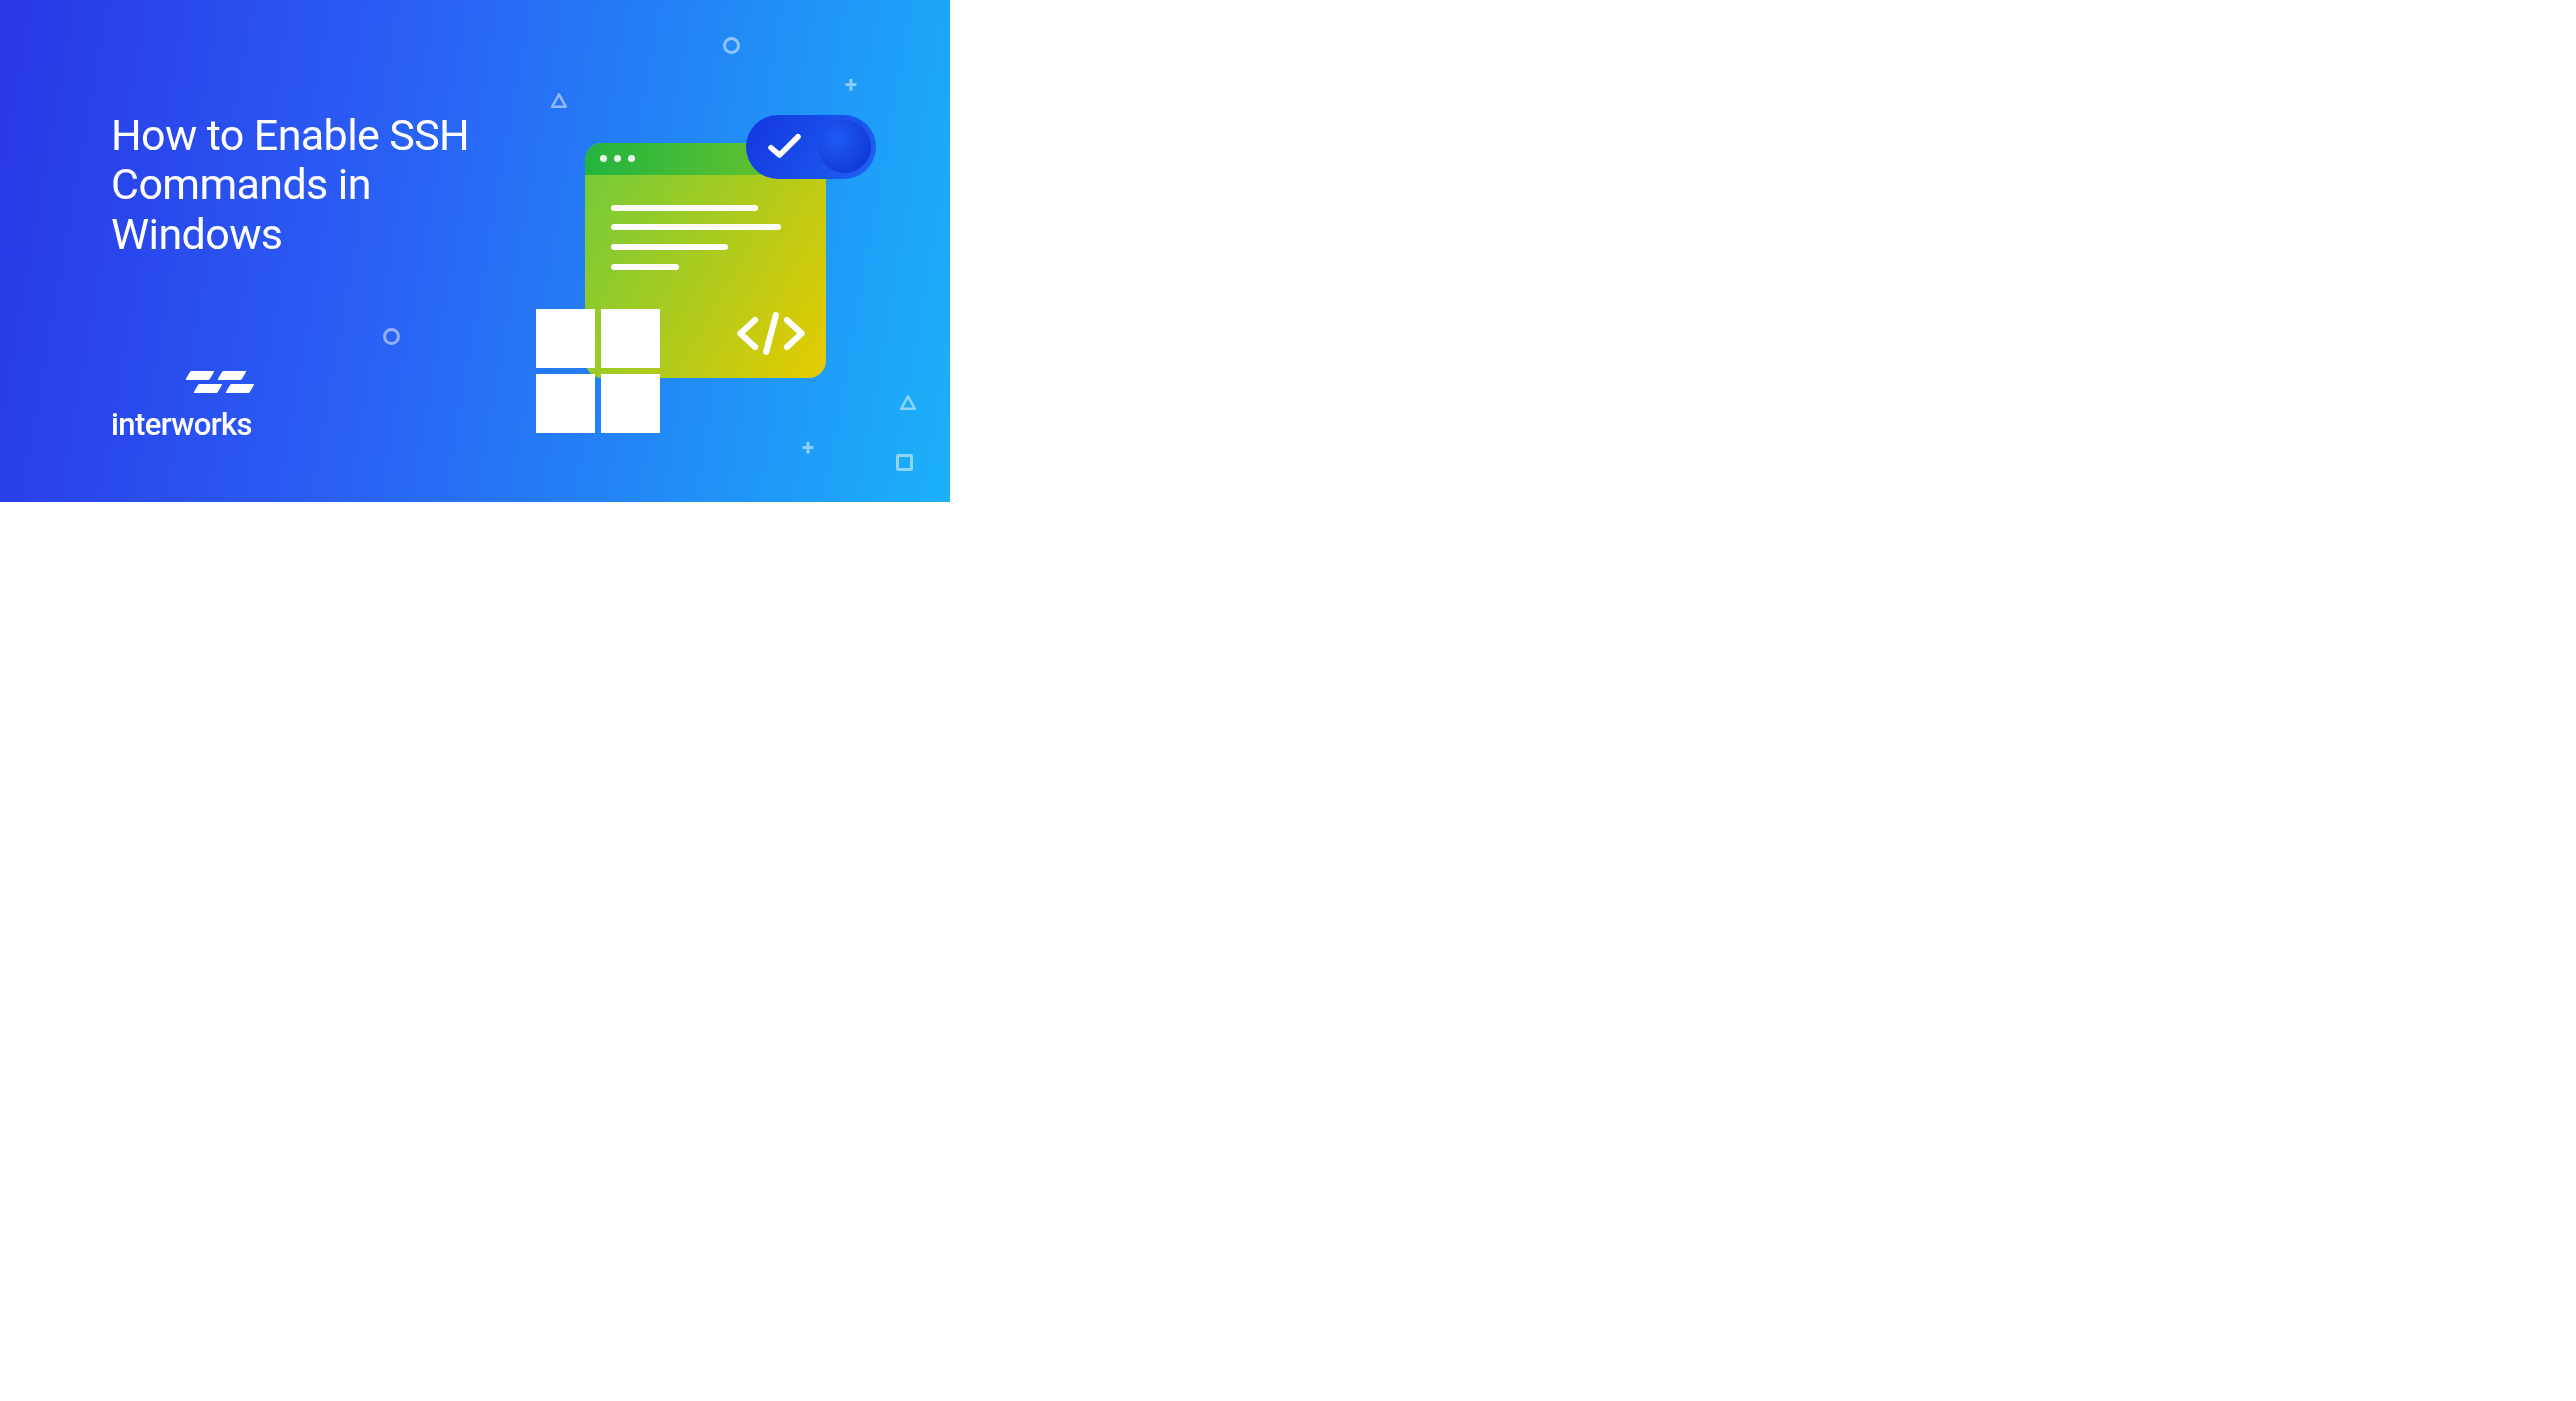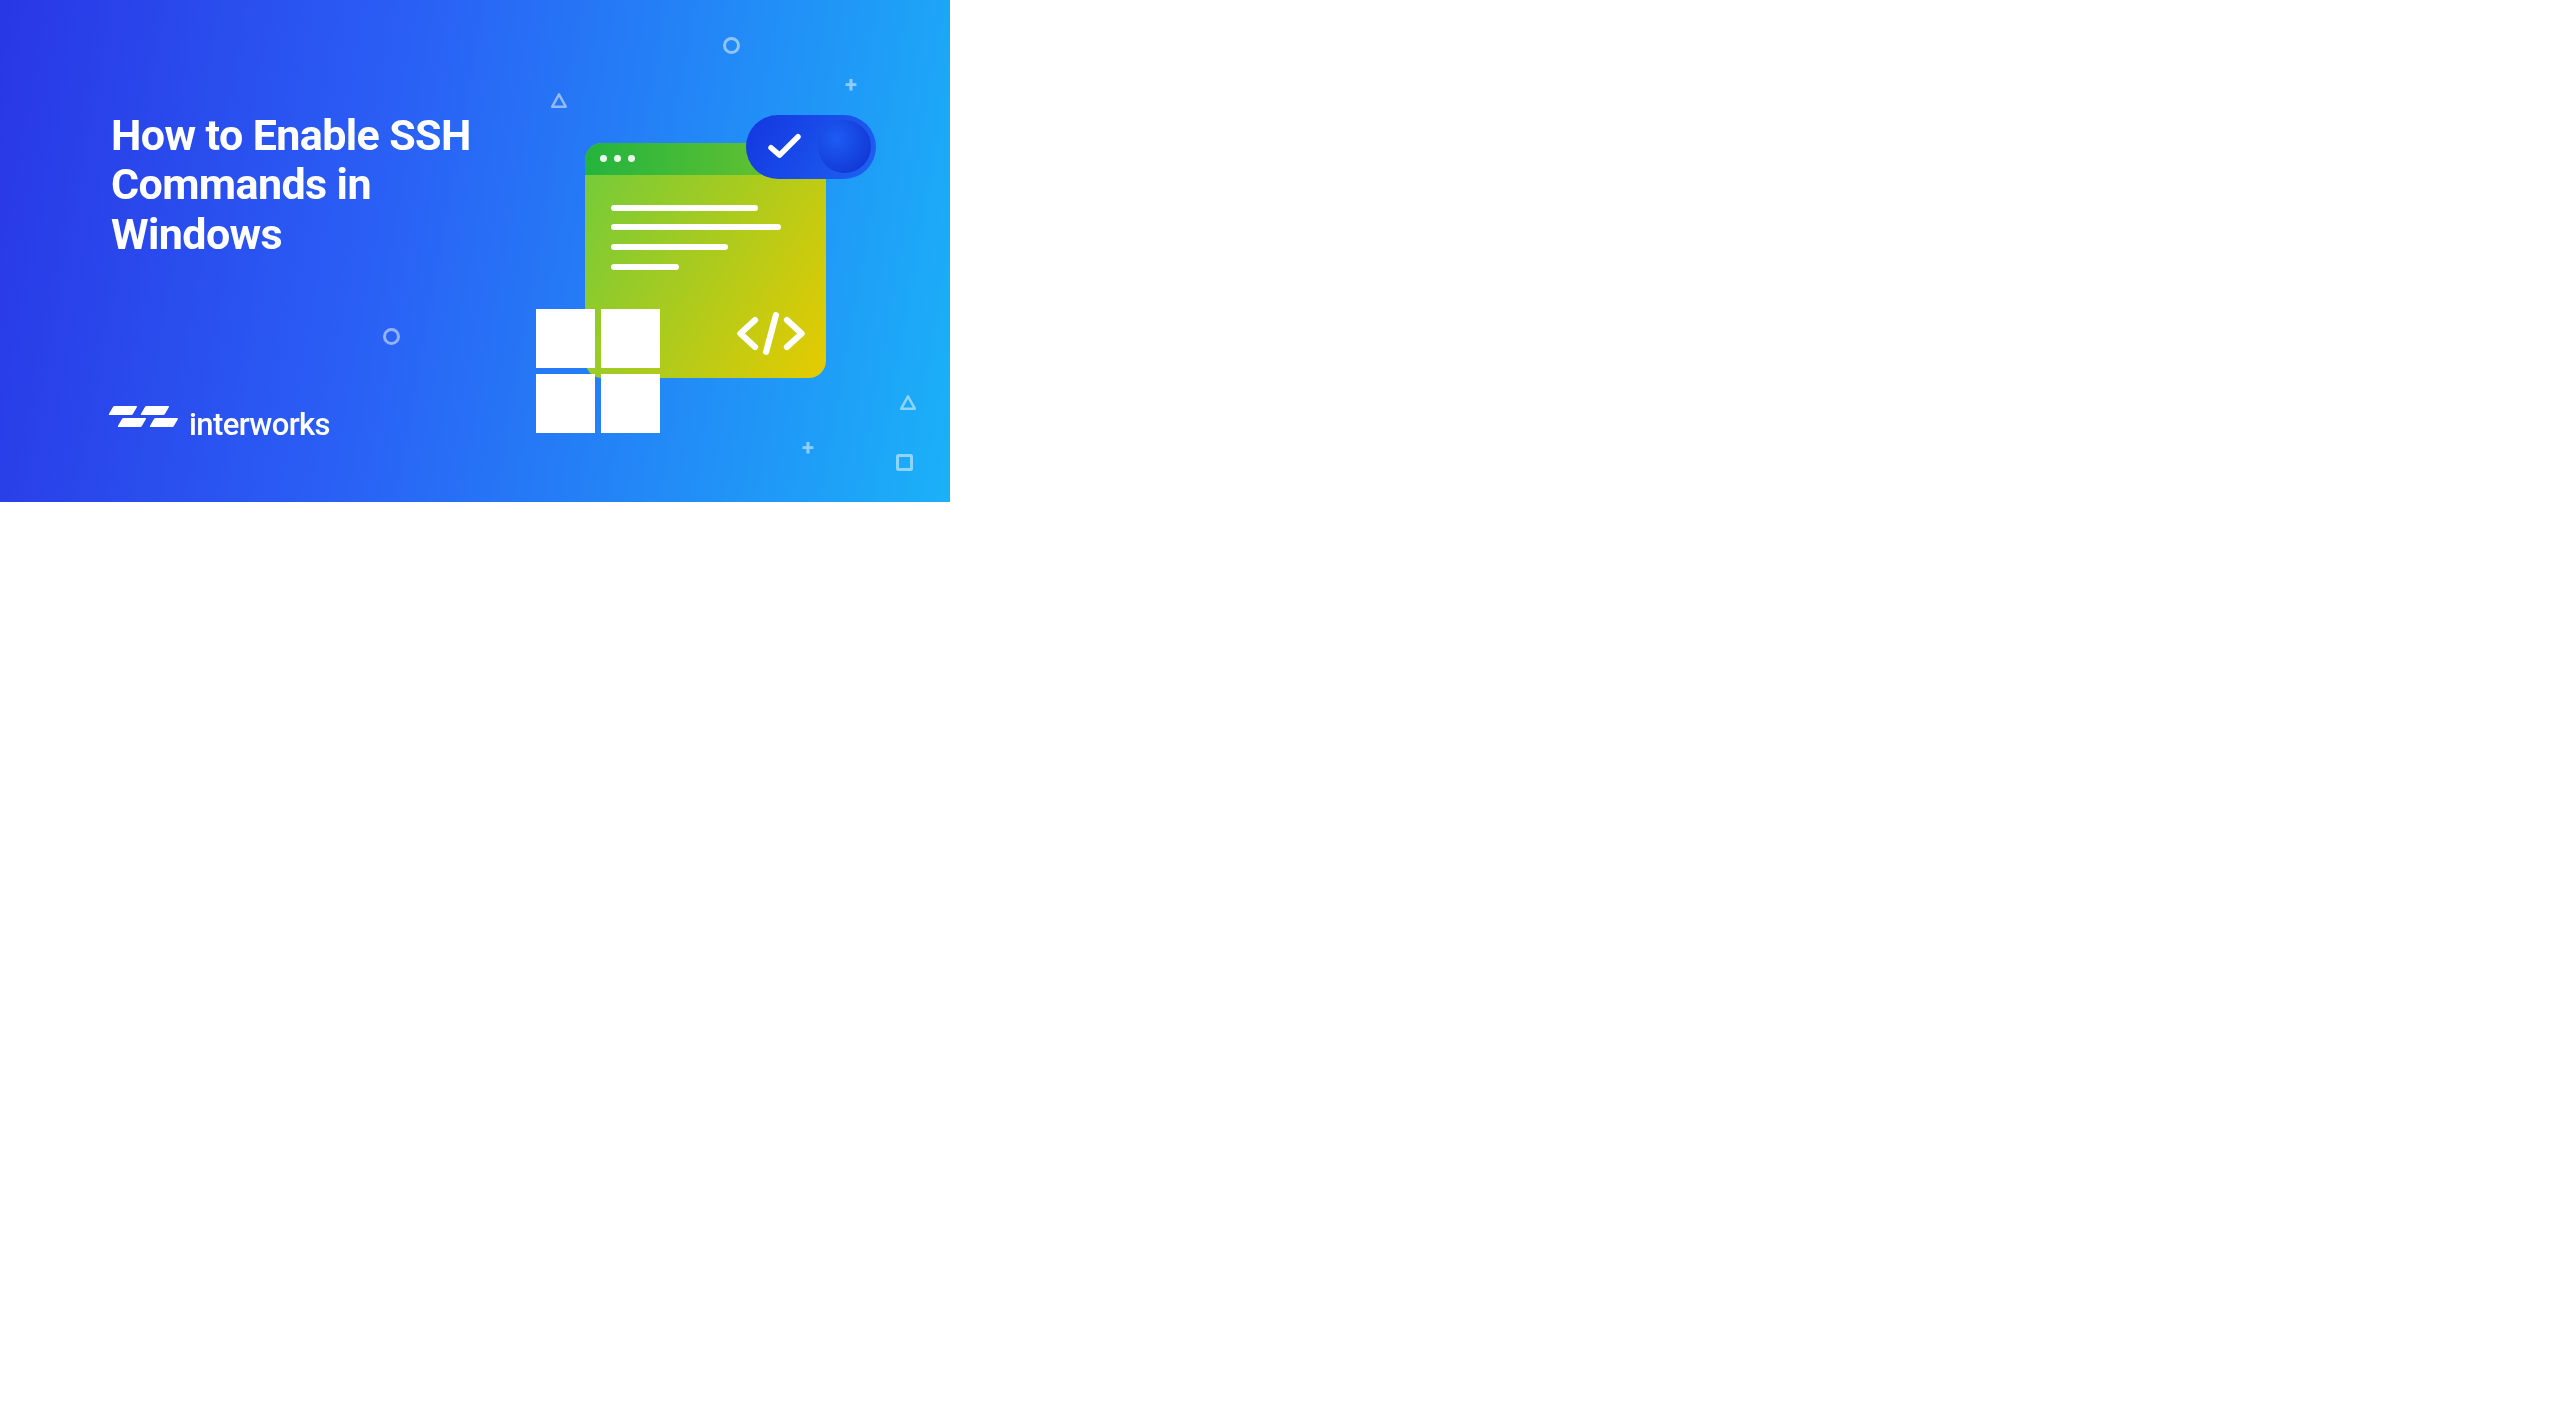--- a/index.html
+++ b/index.html
@@ -17,32 +17,34 @@
       width: 100%;
       height: 100%;
       background: linear-gradient(100deg, #2937E5 0%, #2A5FF5 40%, #1BB1F8 100%);
       position: relative;
     }
     .headline {
       position: absolute;
       top: 111px;
       left: 111px;
       color: #ffffff;
-      font-weight: 700;
+      font-weight: 400;
       font-size: 43px;
       line-height: 1.15;
       letter-spacing: -0.6px;
       max-width: 433px;
     }
     .logo-wrap {
       position: absolute;
       bottom: 59px;
       left: 111px;
       display: flex;
+      align-items: flex-end;
       gap: 13.6px;
+      flex-direction: column;
     }
     .logo-glyph {
       display: flex;
       flex-direction: column;
       gap: 3.7px;
     }
     .glyph-row {
       display: flex;
       gap: 8.7px;
     }

